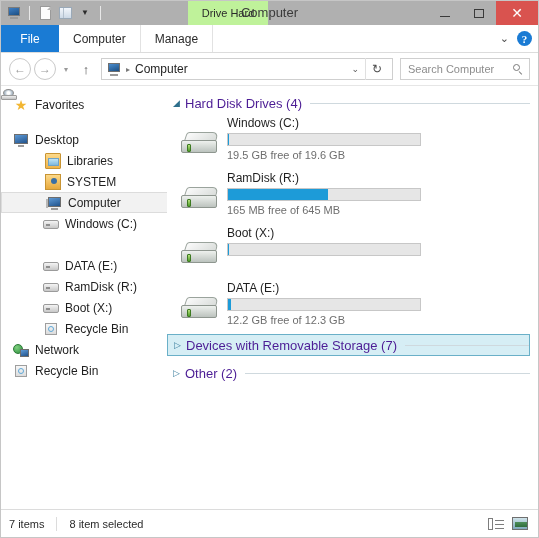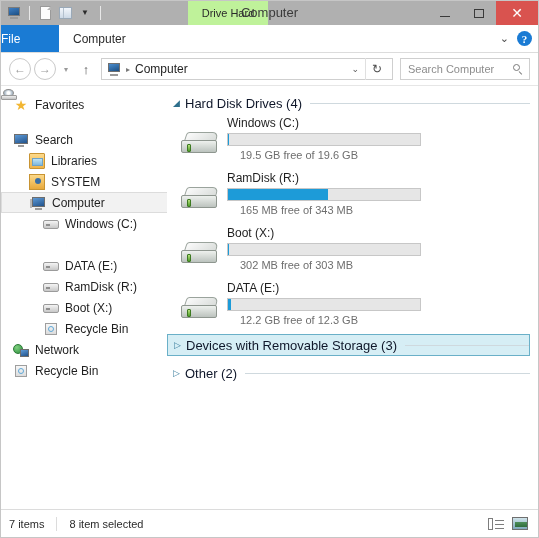--- a/index.html
+++ b/index.html
@@ -155,21 +155,21 @@
     background: #ffffff;
     border-bottom: 1px solid #dcdcdc;
     display: flex;
     align-items: stretch;
   }
   .rb-file {
     width: 58px;
     background: #1a7bd4;
     color: #ffffff;
     font-size: 12px;
-    display: flex; align-items: center; justify-content: flex-start;
+    display: flex; align-items: center; justify-content: center;
   }
   .rb-tab {
     padding: 0 14px;
     font-size: 12px;
     color: #2b2b2b;
     display: flex; align-items: center;
   }
   .rb-tab.manage {
     border-left: 1px solid #e2e2e2;
     border-right: 1px solid #e2e2e2;
@@ -324,21 +324,21 @@
   }
   .sb-item {
     height: 21px;
     display: flex;
     align-items: center;
     font-size: 12px;
     color: #1f1f1f;
     padding-left: 12px;
     box-sizing: border-box;
   }
-  .sb-item.indent1 { padding-left: 28px; }
+  .sb-item.indent1 { padding-left: 44px; }
   .sb-item.indent2 { padding-left: 42px; }
   .sb-item.selected {
     background: #f2f2f2;
     border: 1px solid #dcdcdc;
     border-right: 0;
     box-sizing: border-box;
   }
   .sb-gap { height: 14px; }
   .sb-ico {
     width: 16px; height: 16px;
@@ -515,21 +515,21 @@
   .group-header.plain { margin-right: 8px; }
   .tri {
     width: 12px;
     font-size: 9px;
     color: #3c7f9e;
     flex: none;
   }
   .tri.open { color: #2e6f8c; }
   .group-title {
     font-size: 13px;
-    color: #0f172a;
+    color: #4c1d95;
     white-space: nowrap;
   }
   .group-rule {
     flex: 1;
     height: 1px;
     background: #cfd9de;
     margin-left: 8px;
   }
 
   .drive-row {
@@ -589,21 +589,20 @@
     max-width: 194px;
   }
   .bar-fill {
     height: 100%;
     background: #1d9bd8;
   }
   .drive-free {
     font-size: 11px;
     color: #6e6e6e;
     margin-top: 3px;
-    margin-left: 13px;
   }
 
   
   .watermark {
     position: absolute;
     left: 0; right: 0;
     bottom: 46px;
     text-align: center;
     font-family: "Liberation Serif", serif;
     font-weight: bold;
@@ -718,20 +717,23 @@
     </div>
   </div>
 
   <div class="ribbon">
     <div class="rb-file">
       <span>File</span>
     </div>
     <div class="rb-tab">
       <span>Computer</span>
     </div>
+    <div class="rb-tab manage">
+      <span>Manage</span>
+    </div>
     <div class="rb-right">
       <span class="rb-chevron">⌄</span>
       <span class="help-icon">?</span>
     </div>
   </div>
 
   <div class="addrbar">
     <div class="nav-circle">
       <span>←</span>
     </div>
@@ -772,21 +774,21 @@
         <span class="sb-ico i-star">★</span>
         <span>Favorites</span>
       </div>
       <div class="sb-gap"></div>
 
       <div class="sb-item">
         <span class="sb-ico i-desktop">
             <span class="scr"></span>
             <span class="base"></span>
           </span>
-        <span>Search</span>
+        <span>Desktop</span>
       </div>
 
       <div class="sb-item indent1">
         <span class="sb-ico i-libraries"></span>
         <span>Libraries</span>
       </div>
 
       <div class="sb-item indent1">
         <span class="sb-ico i-user"></span>
         <span>SYSTEM</span>
@@ -887,57 +889,56 @@
         <span class="drive-icon">
           <span class="top"></span>
             <span class="body3d"></span>
             <span class="led"></span>
         </span>
         <span class="drive-info">
           <span class="drive-name" style="display:block">RamDisk (R:)</span>
           <span class="bar-track" style="display:block">
             <span class="bar-fill" style="display:block;width:52%"></span>
           </span>
-          <span class="drive-free" style="display:block">165 MB free of 343 MB</span>
+          <span class="drive-free" style="display:block">165 MB free of 645 MB</span>
         </span>
       </div>
 
       <div class="drive-row">
         <span class="drive-icon">
           <span class="top"></span>
             <span class="body3d"></span>
             <span class="led"></span>
         </span>
         <span class="drive-info">
           <span class="drive-name" style="display:block">Boot (X:)</span>
           <span class="bar-track" style="display:block">
             <span class="bar-fill" style="display:block;width:0.3%"></span>
           </span>
-          <span class="drive-free" style="display:block">302 MB free of 303 MB</span>
         </span>
       </div>
 
       <div class="drive-row">
         <span class="drive-icon">
           <span class="top"></span>
             <span class="body3d"></span>
             <span class="led"></span>
         </span>
         <span class="drive-info">
           <span class="drive-name" style="display:block">DATA (E:)</span>
           <span class="bar-track" style="display:block">
             <span class="bar-fill" style="display:block;width:1.5%"></span>
           </span>
           <span class="drive-free" style="display:block">12.2 GB free of 12.3 GB</span>
         </span>
       </div>
 
       <div class="group-header boxed">
         <span class="tri">▷</span>
-        <span class="group-title">Devices with Removable Storage (3)</span>
+        <span class="group-title">Devices with Removable Storage (7)</span>
         <span class="group-rule"></span>
       </div>
 
       <div class="group-header plain" style="margin-top:6px">
         <span class="tri">▷</span>
         <span class="group-title">Other (2)</span>
         <span class="group-rule"></span>
       </div>
 
     </div>

